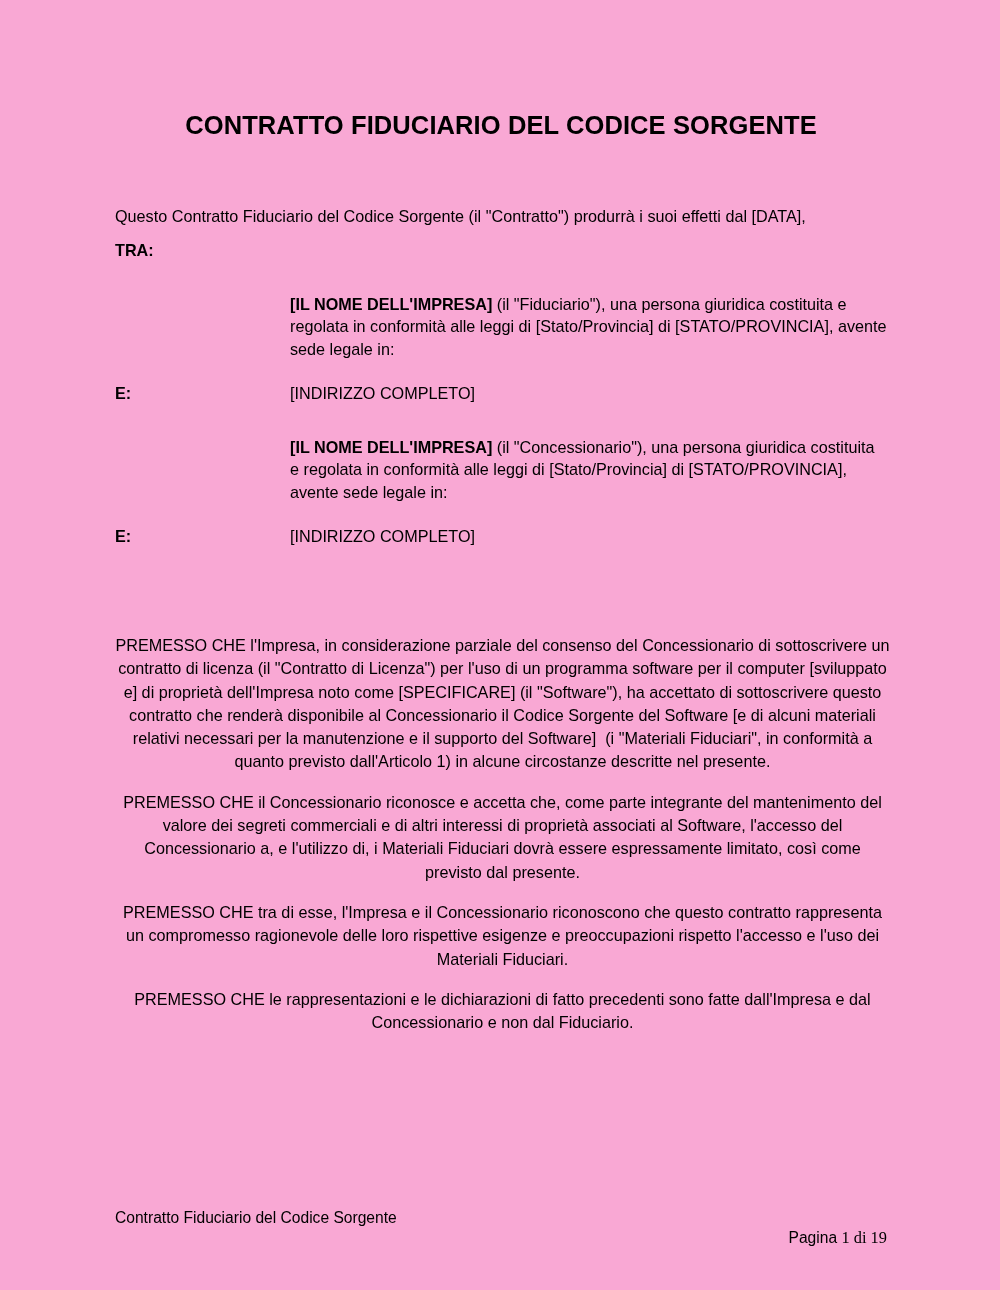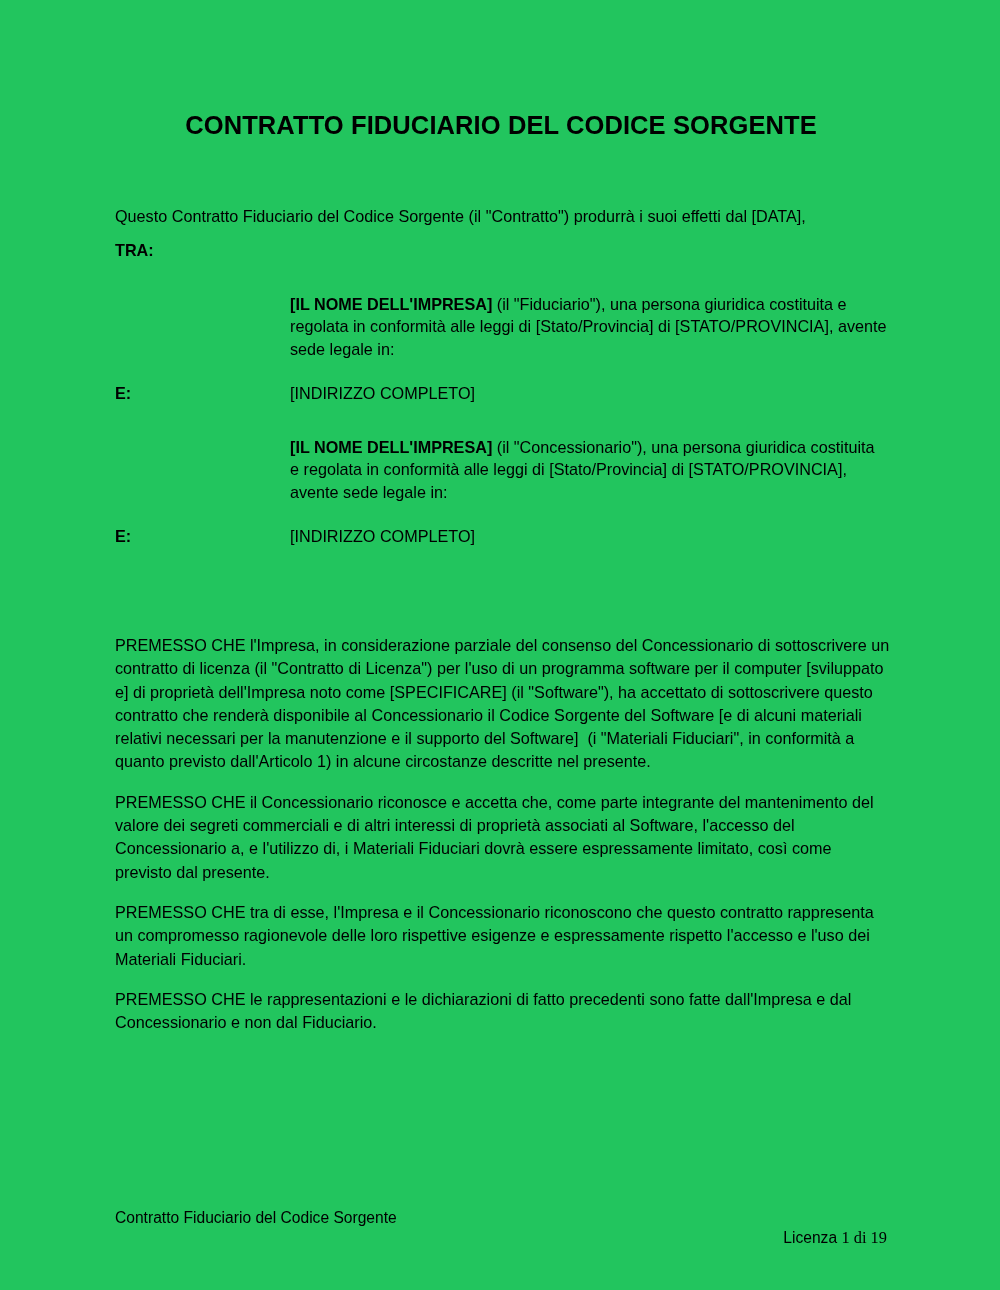--- a/index.html
+++ b/index.html
@@ -6,21 +6,21 @@
   html, body {
     margin: 0;
     padding: 0;
     background: #ffffff;
   }
 
   .page {
     position: relative;
     width: 1000px;
     height: 1290px;
-    background: #22c55e;
+    background: #f9a8d4;
     margin: 0 auto;
     overflow: hidden;
     font-family: "Liberation Sans", sans-serif;
     color: #000000;
     -webkit-font-smoothing: antialiased;
   }
 
   .content {
     position: absolute;
     left: 115px;
@@ -89,20 +89,21 @@
   .party-address {
     margin-top: 22px;
   }
 
   
   .recitals {
     position: absolute;
     top: 634px;
     left: 0;
     width: 775px;
+    text-align: center;
   }
 
   .recital {
     font-size: 16.2px;
     line-height: 23.3px;
     margin: 0 0 17px 0;
     white-space: pre-wrap;
   }
 
   .recital:last-child {
@@ -173,26 +174,26 @@
           </div>
           <div class="party-address">[INDIRIZZO COMPLETO]</div>
         </div>
       </div>
 
     </div>
 
     <div class="recitals">
       <p class="recital">PREMESSO CHE l'Impresa, in considerazione parziale del consenso del Concessionario di sottoscrivere un contratto di licenza (il "Contratto di Licenza") per l'uso di un programma software per il computer [sviluppato e] di proprietà dell'Impresa noto come [SPECIFICARE] (il "Software"), ha accettato di sottoscrivere questo contratto che renderà disponibile al Concessionario il Codice Sorgente del Software [e di alcuni materiali relativi necessari per la manutenzione e il supporto del Software]  (i "Materiali Fiduciari", in conformità a quanto previsto dall'Articolo 1) in alcune circostanze descritte nel presente.</p>
       <p class="recital">PREMESSO CHE il Concessionario riconosce e accetta che, come parte integrante del mantenimento del valore dei segreti commerciali e di altri interessi di proprietà associati al Software, l'accesso del Concessionario a, e l'utilizzo di, i Materiali Fiduciari dovrà essere espressamente limitato, così come previsto dal presente.</p>
-      <p class="recital">PREMESSO CHE tra di esse, l'Impresa e il Concessionario riconoscono che questo contratto rappresenta un compromesso ragionevole delle loro rispettive esigenze e espressamente rispetto l'accesso e l'uso dei Materiali Fiduciari.</p>
+      <p class="recital">PREMESSO CHE tra di esse, l'Impresa e il Concessionario riconoscono che questo contratto rappresenta un compromesso ragionevole delle loro rispettive esigenze e preoccupazioni rispetto l'accesso e l'uso dei Materiali Fiduciari.</p>
       <p class="recital">PREMESSO CHE le rappresentazioni e le dichiarazioni di fatto precedenti sono fatte dall'Impresa e dal Concessionario e non dal Fiduciario.</p>
     </div>
 
   </div>
 
   <div class="footer">
     <div class="footer-left">Contratto Fiduciario del Codice Sorgente</div>
     <div class="footer-right">
-      <span>Licenza</span><span> </span><span class="pagenum">1</span><span class="pagenum"> </span><span class="pagenum">di</span><span class="pagenum"> </span><span class="pagenum">19</span>
+      <span>Pagina</span><span> </span><span class="pagenum">1</span><span class="pagenum"> </span><span class="pagenum">di</span><span class="pagenum"> </span><span class="pagenum">19</span>
     </div>
   </div>
 
 </div>
 
 </body></html>

